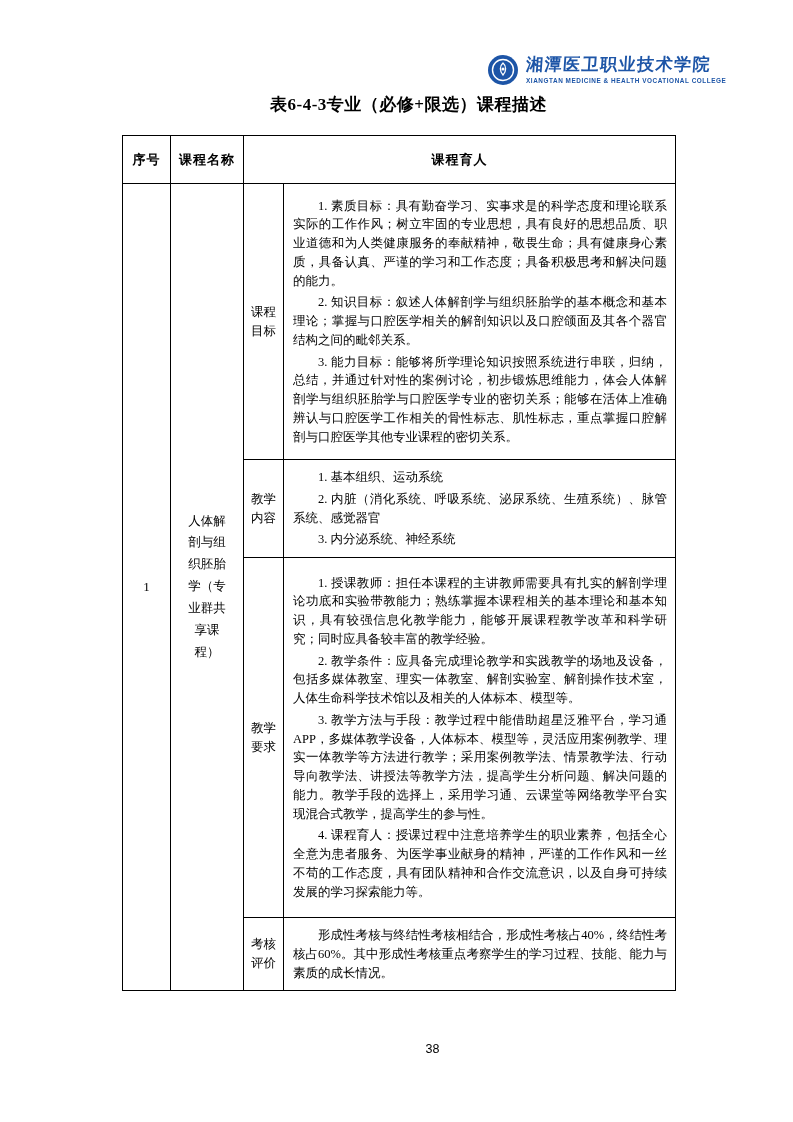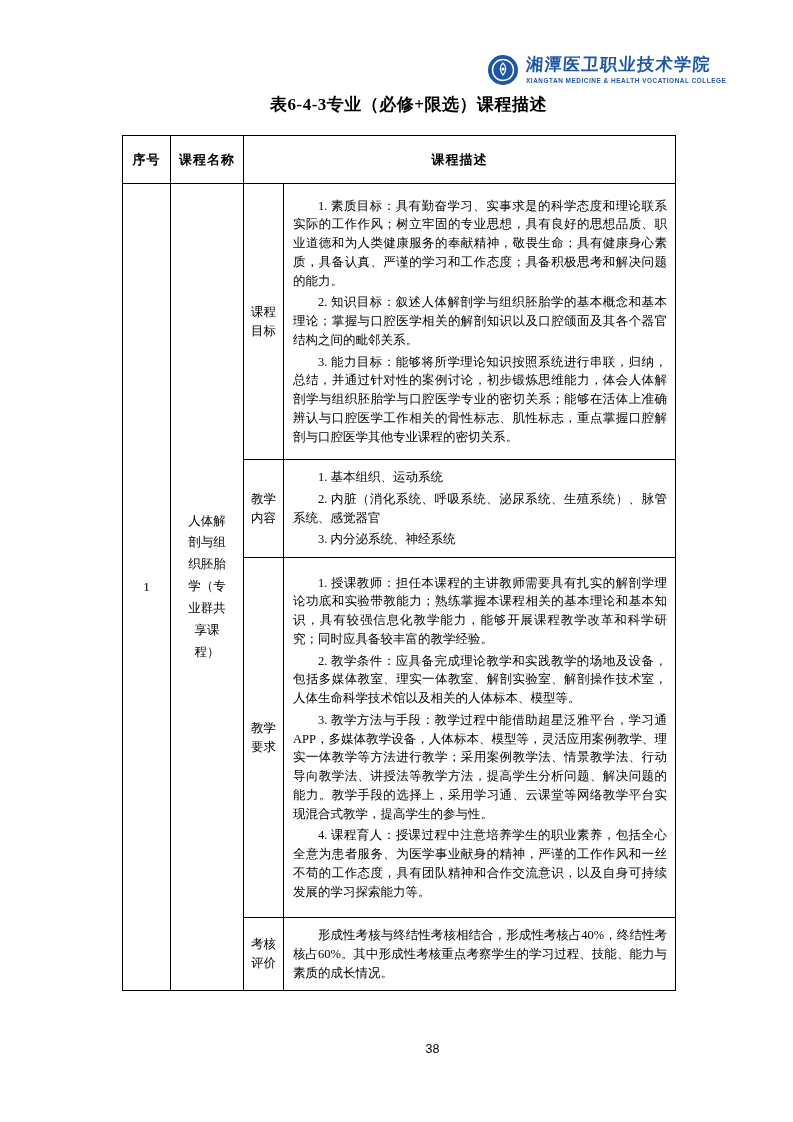--- a/index.html
+++ b/index.html
@@ -96,21 +96,21 @@
     <colgroup>
       <col style="width:48px">
       <col style="width:73px">
       <col style="width:40px">
       <col style="width:392px">
     </colgroup>
     <tbody>
         <tr>
       <th>序号</th>
       <th>课程名称</th>
-      <th colspan="2">课程描述</th>
+      <th colspan="2">课程育人</th>
     </tr>
 
     <tr class="row-objectives">
       <td class="cell-index" rowspan="4">1</td>
       <td class="cell-course" rowspan="4">人体解剖与组织胚胎学（专业群共享课程）</td>
       <td class="cell-label">课程目标</td>
       <td class="cell-content">
         <p>1. 素质目标：具有勤奋学习、实事求是的科学态度和理论联系实际的工作作风；树立牢固的专业思想，具有良好的思想品质、职业道德和为人类健康服务的奉献精神，敬畏生命；具有健康身心素质，具备认真、严谨的学习和工作态度；具备积极思考和解决问题的能力。</p>
         <p>2. 知识目标：叙述人体解剖学与组织胚胎学的基本概念和基本理论；掌握与口腔医学相关的解剖知识以及口腔颌面及其各个器官结构之间的毗邻关系。</p>
         <p>3. 能力目标：能够将所学理论知识按照系统进行串联，归纳，总结，并通过针对性的案例讨论，初步锻炼思维能力，体会人体解剖学与组织胚胎学与口腔医学专业的密切关系；能够在活体上准确辨认与口腔医学工作相关的骨性标志、肌性标志，重点掌握口腔解剖与口腔医学其他专业课程的密切关系。</p>

